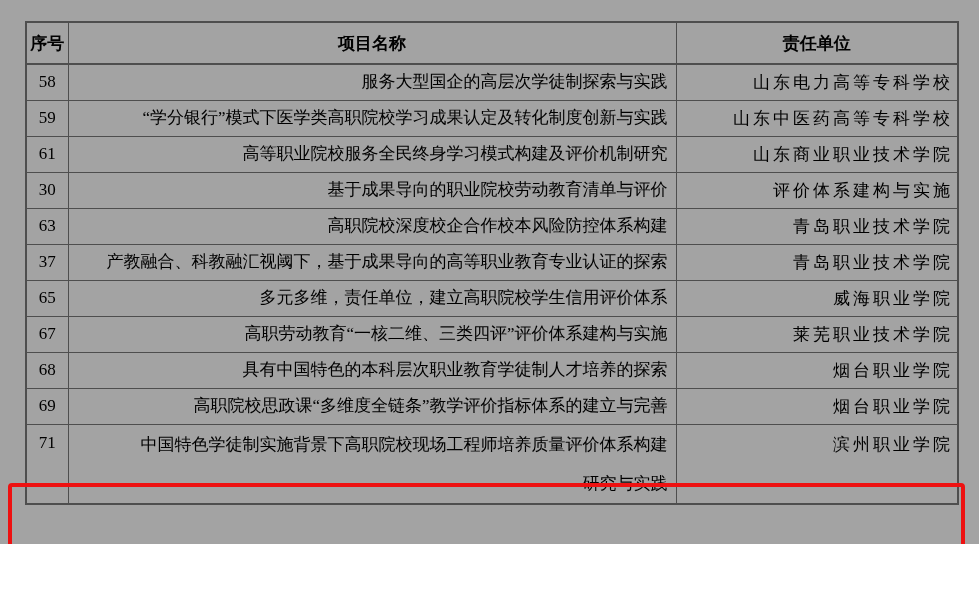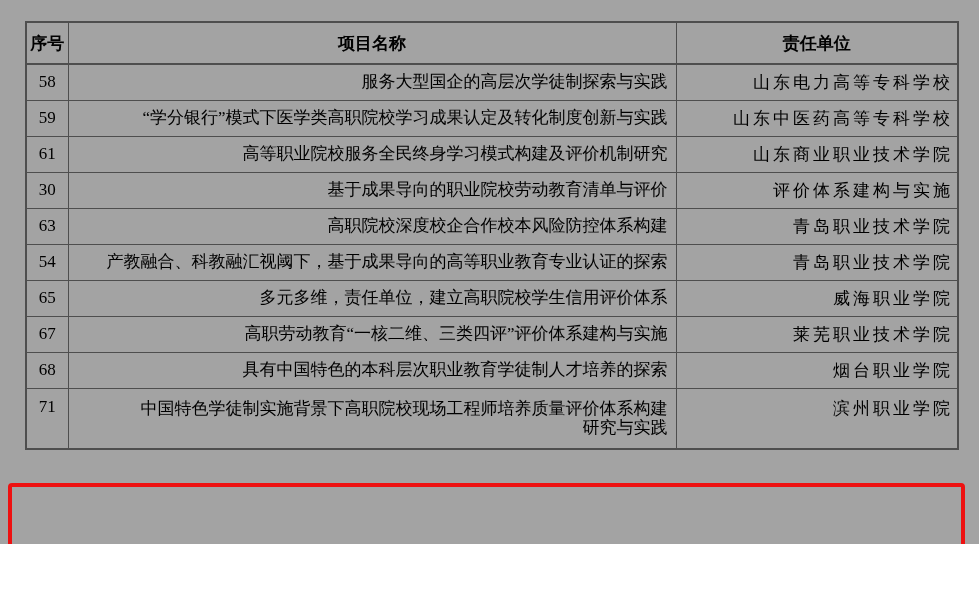--- a/index.html
+++ b/index.html
@@ -52,21 +52,21 @@
     line-height: 22px;
     white-space: pre-line;
   }
   td.cell-unit {
     text-align: right;
     letter-spacing: 3px;
     padding: 0 4px;
   }
   tr.tall td.cell-name {
     vertical-align: middle;
-    line-height: 19px;
+    line-height: 39px;
   }
   tr.tall td.cell-index,
   tr.tall td.cell-unit {
     vertical-align: top;
     padding-top: 8px;
   }
   .highlight-box {
     position: absolute;
     left: 8px;
     top: 483px;
@@ -116,39 +116,44 @@
           <td class="cell-index">30</td>
           <td class="cell-name">基于成果导向的职业院校劳动教育清单与评价</td>
           <td class="cell-unit">评价体系建构与实施</td>
         </tr>
         <tr>
           <td class="cell-index">63</td>
           <td class="cell-name">高职院校深度校企合作校本风险防控体系构建</td>
           <td class="cell-unit">青岛职业技术学院</td>
         </tr>
         <tr>
-          <td class="cell-index">54</td>
+          <td class="cell-index">37</td>
           <td class="cell-name">产教融合、科教融汇视阈下，基于成果导向的高等职业教育专业认证的探索</td>
           <td class="cell-unit">青岛职业技术学院</td>
         </tr>
         <tr>
           <td class="cell-index">65</td>
           <td class="cell-name">多元多维，责任单位，建立高职院校学生信用评价体系</td>
           <td class="cell-unit">威海职业学院</td>
         </tr>
         <tr>
           <td class="cell-index">67</td>
           <td class="cell-name">高职劳动教育“一核二维、三类四评”评价体系建构与实施</td>
           <td class="cell-unit">莱芜职业技术学院</td>
         </tr>
         <tr>
           <td class="cell-index">68</td>
           <td class="cell-name">具有中国特色的本科层次职业教育学徒制人才培养的探索</td>
           <td class="cell-unit">烟台职业学院</td>
         </tr>
+        <tr>
+          <td class="cell-index">69</td>
+          <td class="cell-name">高职院校思政课“多维度全链条”教学评价指标体系的建立与完善</td>
+          <td class="cell-unit">烟台职业学院</td>
+        </tr>
         <tr class="tall">
           <td class="cell-index">71</td>
           <td class="cell-name">中国特色学徒制实施背景下高职院校现场工程师培养质量评价体系构建
 研究与实践</td>
           <td class="cell-unit">滨州职业学院</td>
         </tr>
       </tbody>
   </table>
 
   <div class="highlight-box" style="border-color: rgb(238, 17, 17);"></div>

